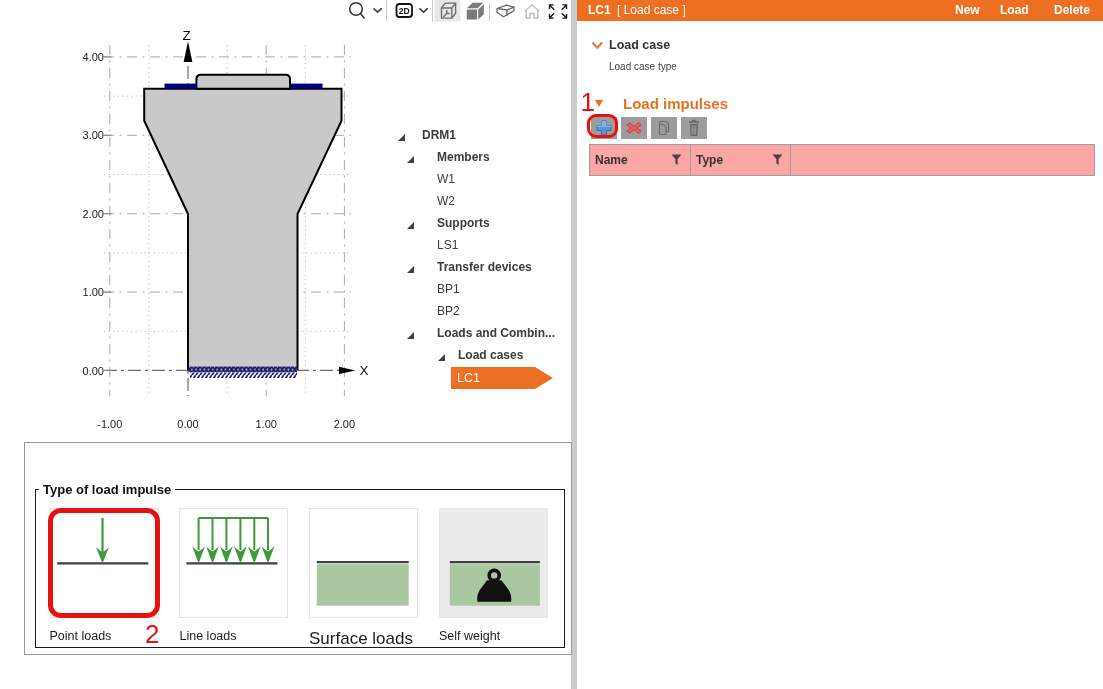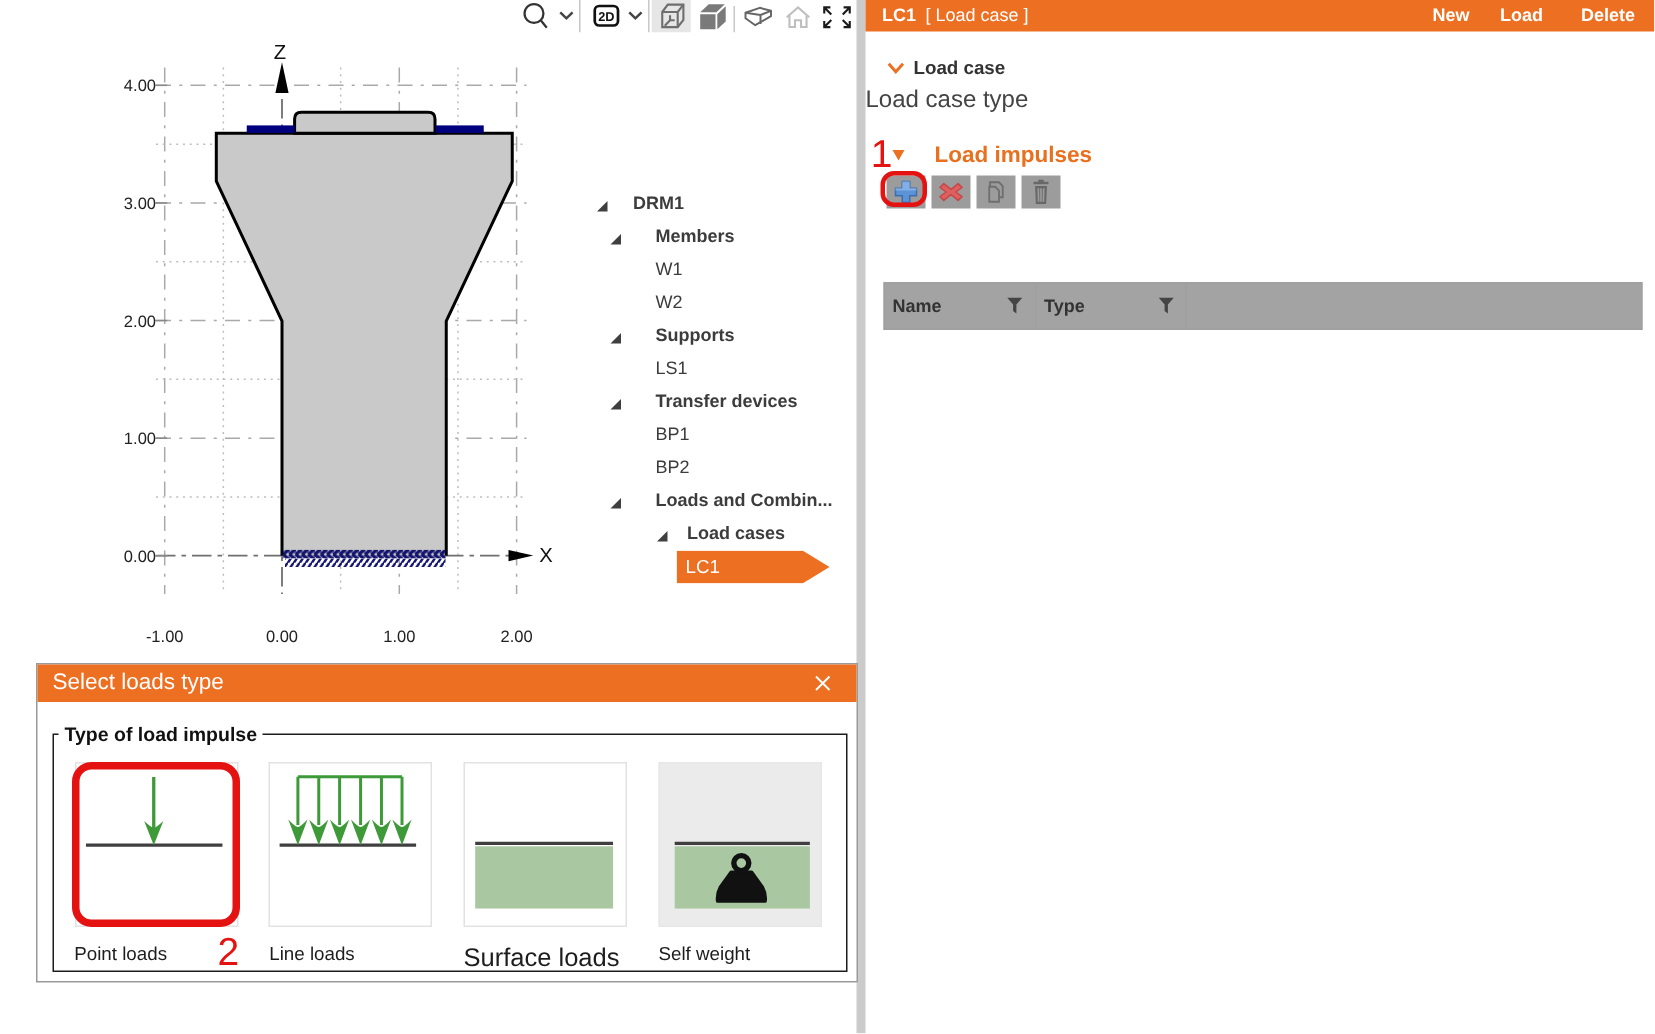--- a/index.html
+++ b/index.html
@@ -168,21 +168,21 @@
   <span class="abs b" style="left:11px;">LC1</span>
   <span class="abs" style="left:40px;">[ Load case ]</span>
   <span class="abs b" style="left:378px;">New</span>
   <span class="abs b" style="left:423px;">Load</span>
   <span class="abs b" style="left:477px;">Delete</span>
 </div>
 <svg class="abs" style="left:591px;top:41px;" width="13" height="9" viewBox="0 0 13 9">
   <polyline points="1.5,1.5 6.2,6.8 11,1.5" stroke="#ED6F22" stroke-width="2" fill="none"></polyline>
 </svg>
 <div class="abs b" style="left:609px;top:37px;font-size:12.5px;color:#333;line-height:16px;">Load case</div>
-<div class="abs" style="left:577px;top:59px;font-size:16px;color:#444;line-height:16px;">Load case type</div>
+<div class="abs" style="left:609px;top:59px;font-size:10px;color:#444;line-height:16px;">Load case type</div>
 <div class="abs" style="left:595px;top:100px;width:0;height:0;border-left:4.8px solid transparent;border-right:4.8px solid transparent;border-top:7.5px solid #ED6F22;"></div>
 <div class="abs b" style="left:623px;top:96px;font-size:15px;color:#E8701F;line-height:16px;">Load impulses</div>
 
 <div class="abs" style="left:591px;top:117px;width:26px;height:21.5px;background:#9c9c9c;">
   <svg width="26" height="22" viewBox="0 0 26 22">
     <path d="M10.5,5 L15.5,5 L15.5,9.5 L20,9.5 L20,14.5 L15.5,14.5 L15.5,19 L10.5,19 L10.5,14.5 L6,14.5 L6,9.5 L10.5,9.5 Z" transform="translate(0,-1)" fill="#5b93d5" stroke="#3a6db1" stroke-width="1"></path>
     <path d="M10.5,5 L15.5,5 L15.5,9.5 L20,9.5 L20,11 L6,11 L6,9.5 L10.5,9.5 Z" transform="translate(0,-1)" fill="#8ab4e8" opacity="0.85"></path>
   </svg>
 </div>
 <div class="abs" style="left:621px;top:117px;width:26px;height:21.5px;background:#9c9c9c;">
@@ -206,40 +206,34 @@
       <path d="M9,7 L17,7 L16.4,19 L9.6,19 Z"></path>
     </g>
     <g stroke="#9c9c9c" stroke-width="1.1">
       <line x1="11.2" y1="8.5" x2="11.4" y2="17.5"></line>
       <line x1="13" y1="8.5" x2="13" y2="17.5"></line>
       <line x1="14.8" y1="8.5" x2="14.6" y2="17.5"></line>
     </g>
   </svg>
 </div>
 
-<div class="abs" style="left:589px;top:144px;width:504px;height:30px;background:#a3a3a3;border:1px solid #9f9f9f;margin-top:44px;">
+<div class="abs" style="left:589px;top:144px;width:504px;height:30px;background:#fca5a5;border:1px solid #9f9f9f;">
   <div class="abs" style="left:99.5px;top:0;width:1px;height:30px;background:#9f9f9f;"></div>
   <div class="abs" style="left:199.5px;top:0;width:1px;height:30px;background:#9f9f9f;"></div>
   <span class="abs b" style="left:5px;top:8px;font-size:12px;color:#333;">Name</span>
   <span class="abs b" style="left:106px;top:8px;font-size:12px;color:#333;">Type</span>
   <svg class="abs" style="left:81px;top:9px;" width="11" height="12" viewBox="0 0 11 12">
     <path d="M0.5,0.5 L10.5,0.5 L6.6,5 L6.6,11 L4.4,9.3 L4.4,5 Z" fill="#444"></path>
   </svg>
   <svg class="abs" style="left:182px;top:9px;" width="11" height="12" viewBox="0 0 11 12">
     <path d="M0.5,0.5 L10.5,0.5 L6.6,5 L6.6,11 L4.4,9.3 L4.4,5 Z" fill="#444"></path>
   </svg>
 </div>
 
 <div class="abs" style="left:24px;top:442px;width:545.5px;height:211px;border:1px solid #9a9a9a;background:#fff;">
-  <div class="abs" style="left:0;top:0;width:100%;height:25px;background:#ED6F22;">
-    <span class="abs" style="left:10px;top:3px;font-size:15px;color:#fff;">Select loads type</span>
-    <svg class="abs" style="left:518px;top:7px;" width="11" height="11" viewBox="0 0 11 11">
-      <path d="M1,1 L10,10 M10,1 L1,10" stroke="#fff" stroke-width="1.3"></path>
-    </svg>
-  </div>
 
   <div class="abs" style="left:9.5px;top:46px;width:528px;height:157px;border:1.7px solid #1c1c1c;"></div>
   <div class="abs b" style="left:14px;top:39px;font-size:13px;color:#111;background:#fff;padding:0 4px;line-height:15px;">Type of load impulse</div>
 
   <div class="abs" style="left:24.5px;top:65px;width:107px;height:108px;border:1px solid #e2e2e2;background:#fff;"></div>
   <div class="abs" style="left:154.3px;top:65px;width:107px;height:108px;border:1px solid #e2e2e2;background:#fff;"></div>
   <div class="abs" style="left:283.9px;top:65px;width:107.5px;height:108px;border:1px solid #e2e2e2;background:#fff;"></div>
   <div class="abs" style="left:413.7px;top:65px;width:107.5px;height:108px;border:1px solid #e7e7e7;background:#ebebeb;"></div>
 
   <svg class="abs" style="left:24.5px;top:65px;" width="109" height="110" viewBox="0 0 109 110">

